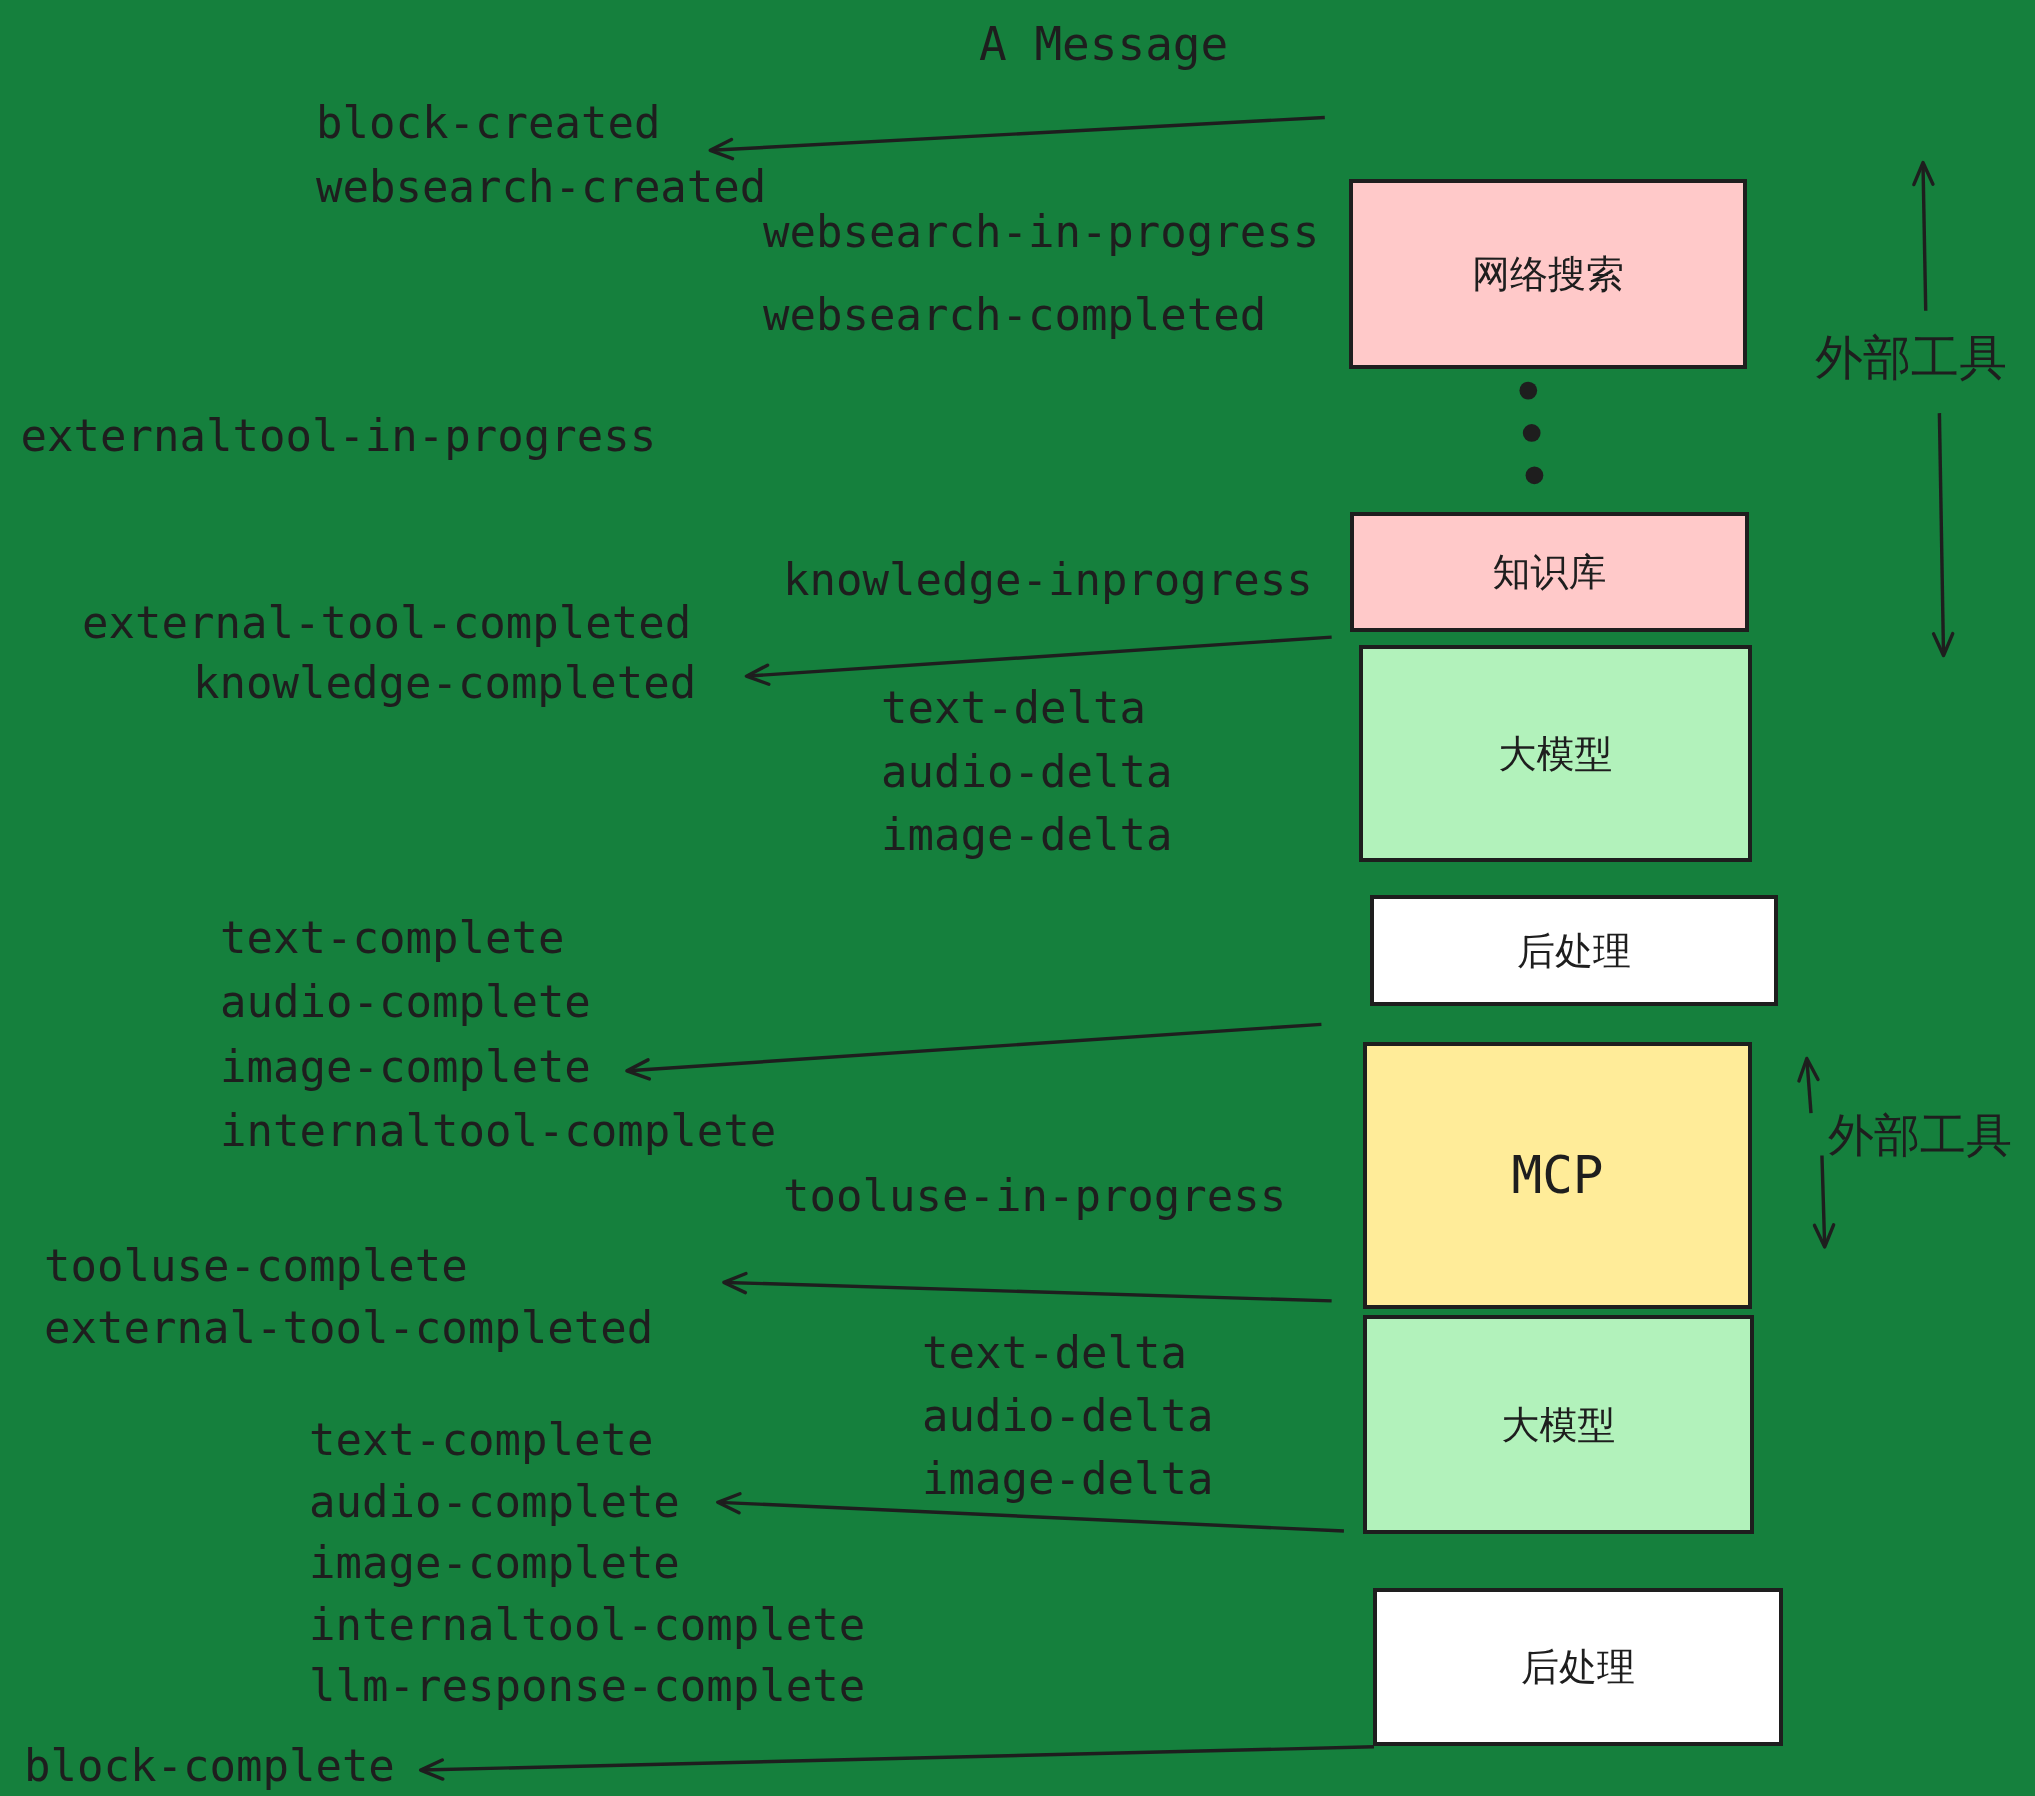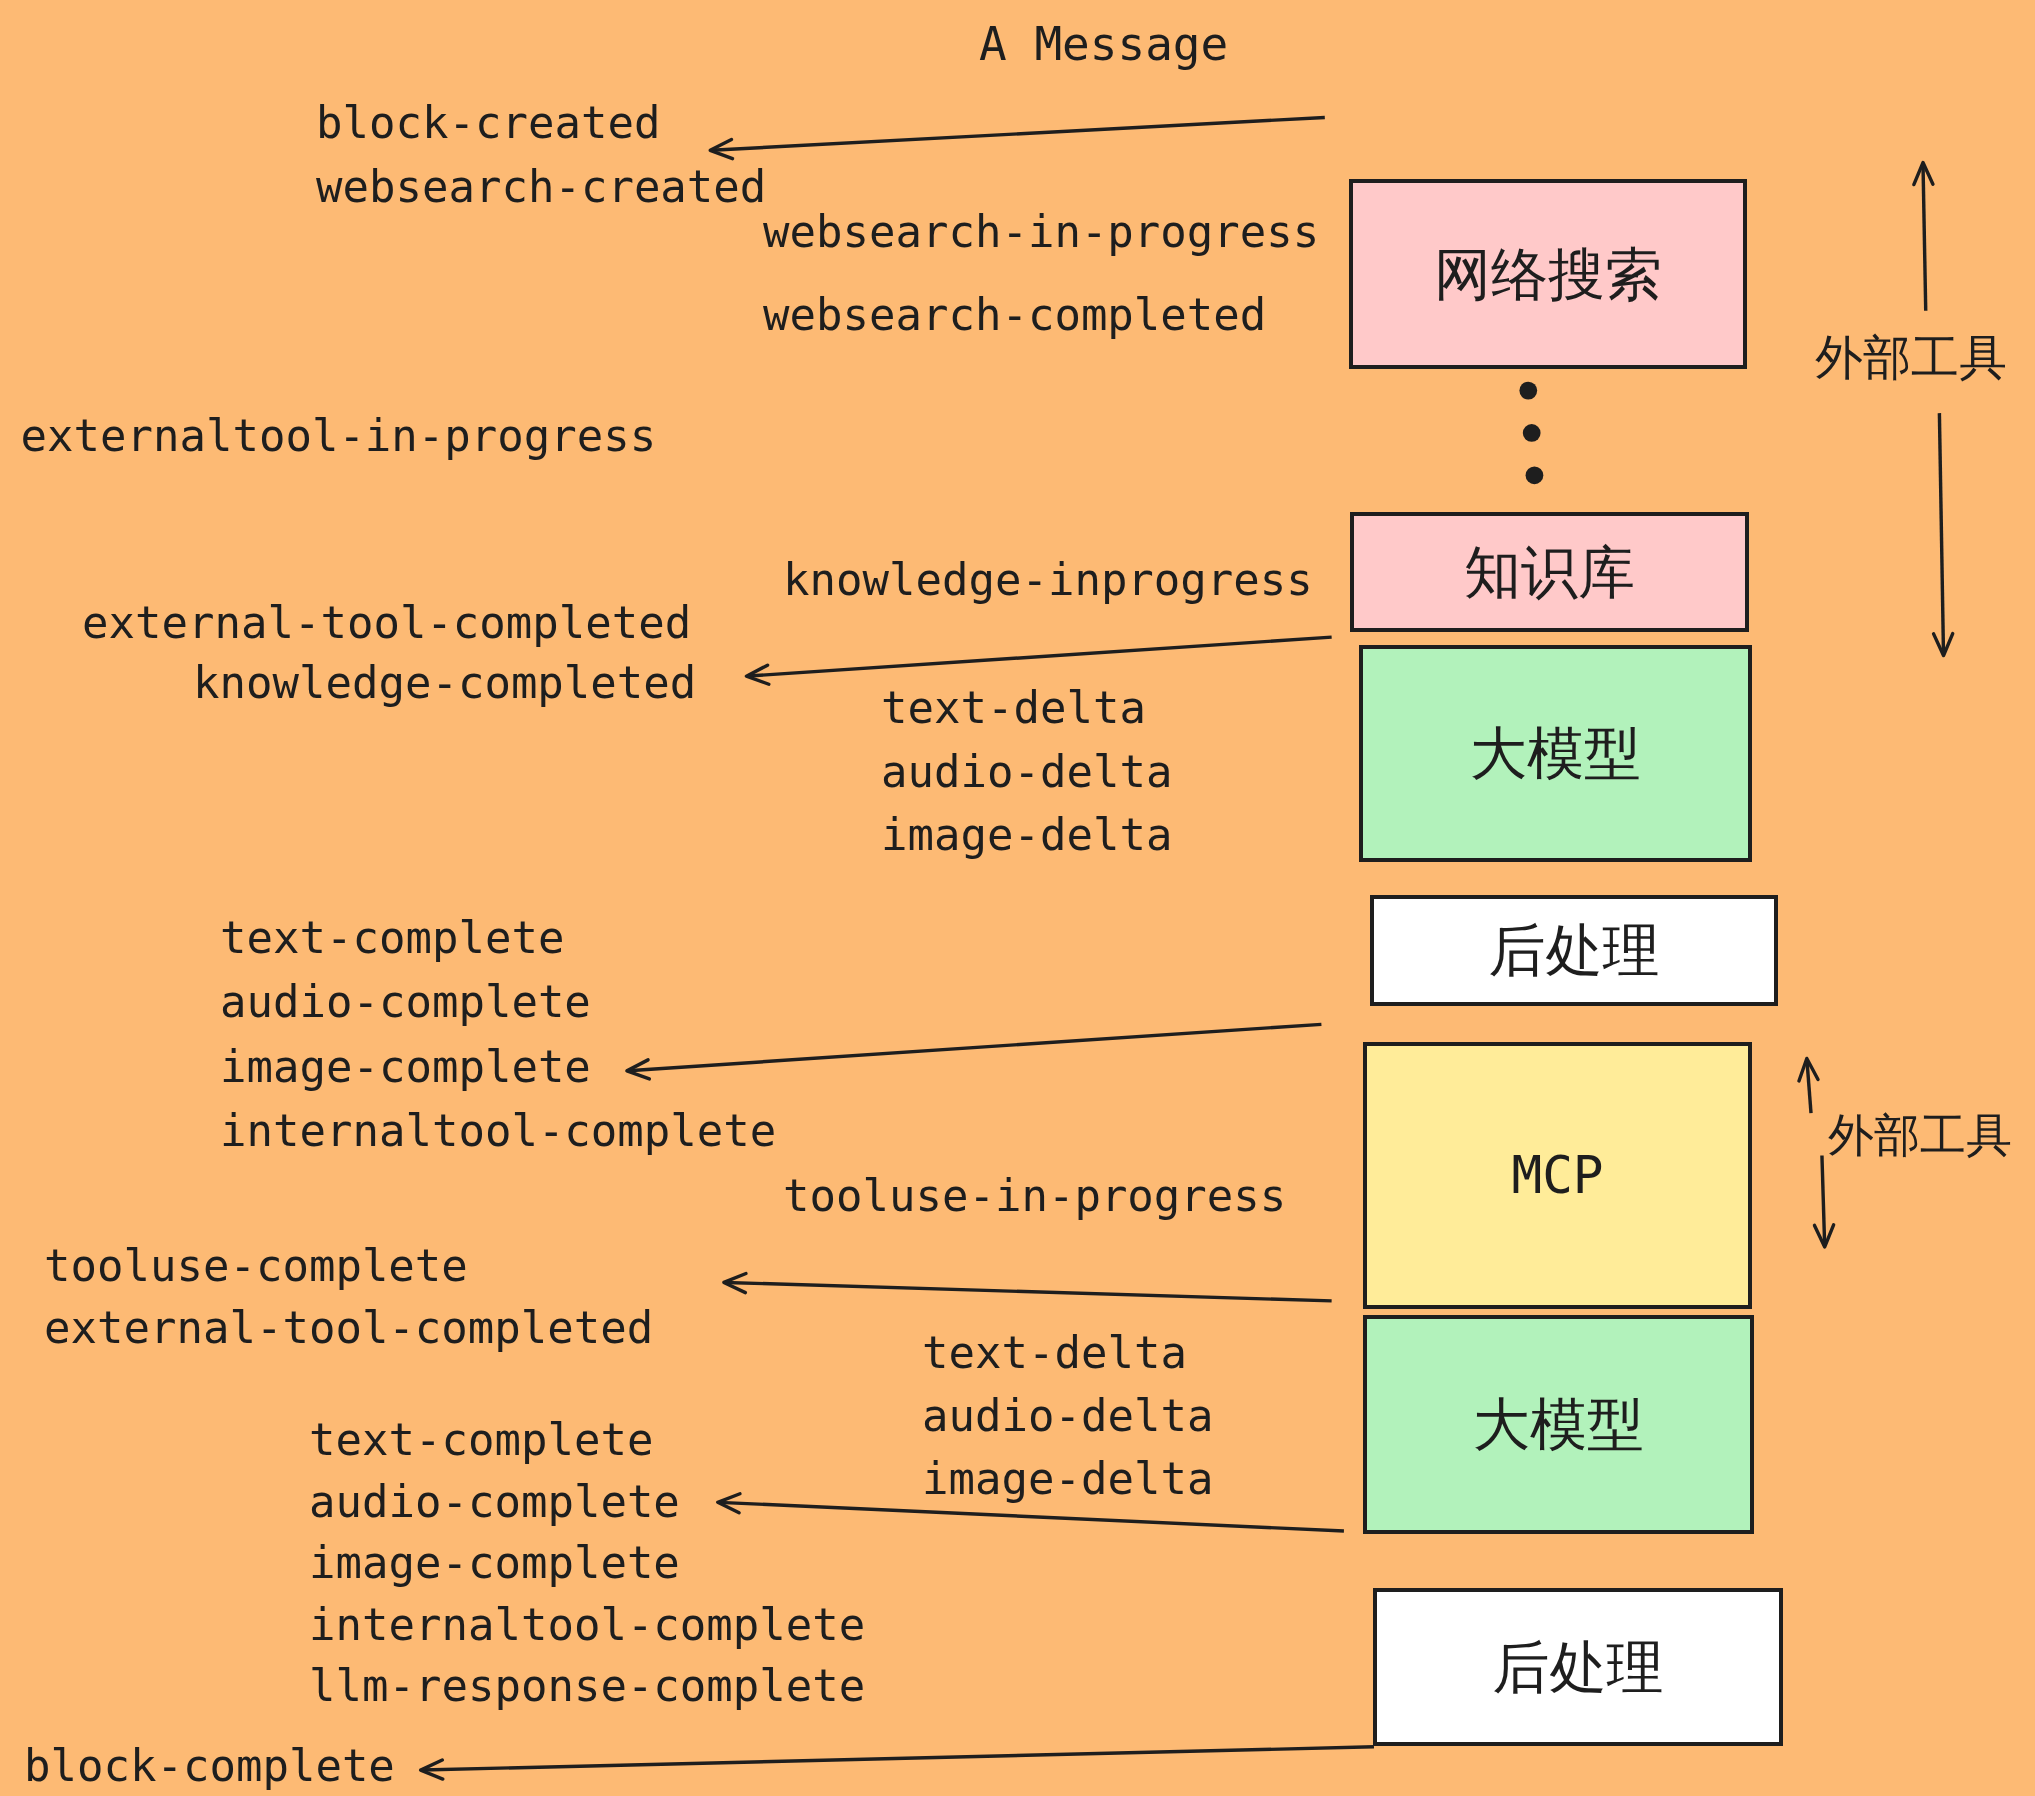--- a/index.html
+++ b/index.html
@@ -1,37 +1,37 @@
 <!DOCTYPE html>
 <html style="font-size:11px"><head>
 <meta charset="utf-8">
 <style>
   html, body { margin:0; padding:0; background:#ffffff; }
   .stage {
     position:relative; width:2035px; height:1796px;
-    background:#fdba74; overflow:hidden;
+    background:#15803d; overflow:hidden;
     font-family:"DejaVu Sans Mono", monospace; color:#1e1e1e;
   }
   .title {
     position:absolute; left:979px; top:19px;
     font-size:46px; line-height:1.1; white-space:nowrap;
     font-family:"DejaVu Sans Mono", monospace;
   }
   .evt {
     position:absolute; font-size:44px; line-height:1.05;
     white-space:nowrap; font-family:"DejaVu Sans Mono", monospace;
   }
   .box {
     position:absolute; box-sizing:border-box;
     border:4.1px solid #1e1e1e;
     display:flex; align-items:center; justify-content:center;
   }
   .box-label {
     font-family:Liberation Serif, serif;
-    font-size:57px; line-height:1; white-space:nowrap;
+    font-size:38px; line-height:1; white-space:nowrap;
   }
   .box-label.latin {
     font-family:"DejaVu Sans Mono", monospace; font-size:51px;
   }
   .side-label {
     position:absolute; font-family:"DejaVu Sans", sans-serif;
     font-size:48px; line-height:1; white-space:nowrap;
   }
   .arrow-layer { position:absolute; left:0; top:0; }
 </style>

